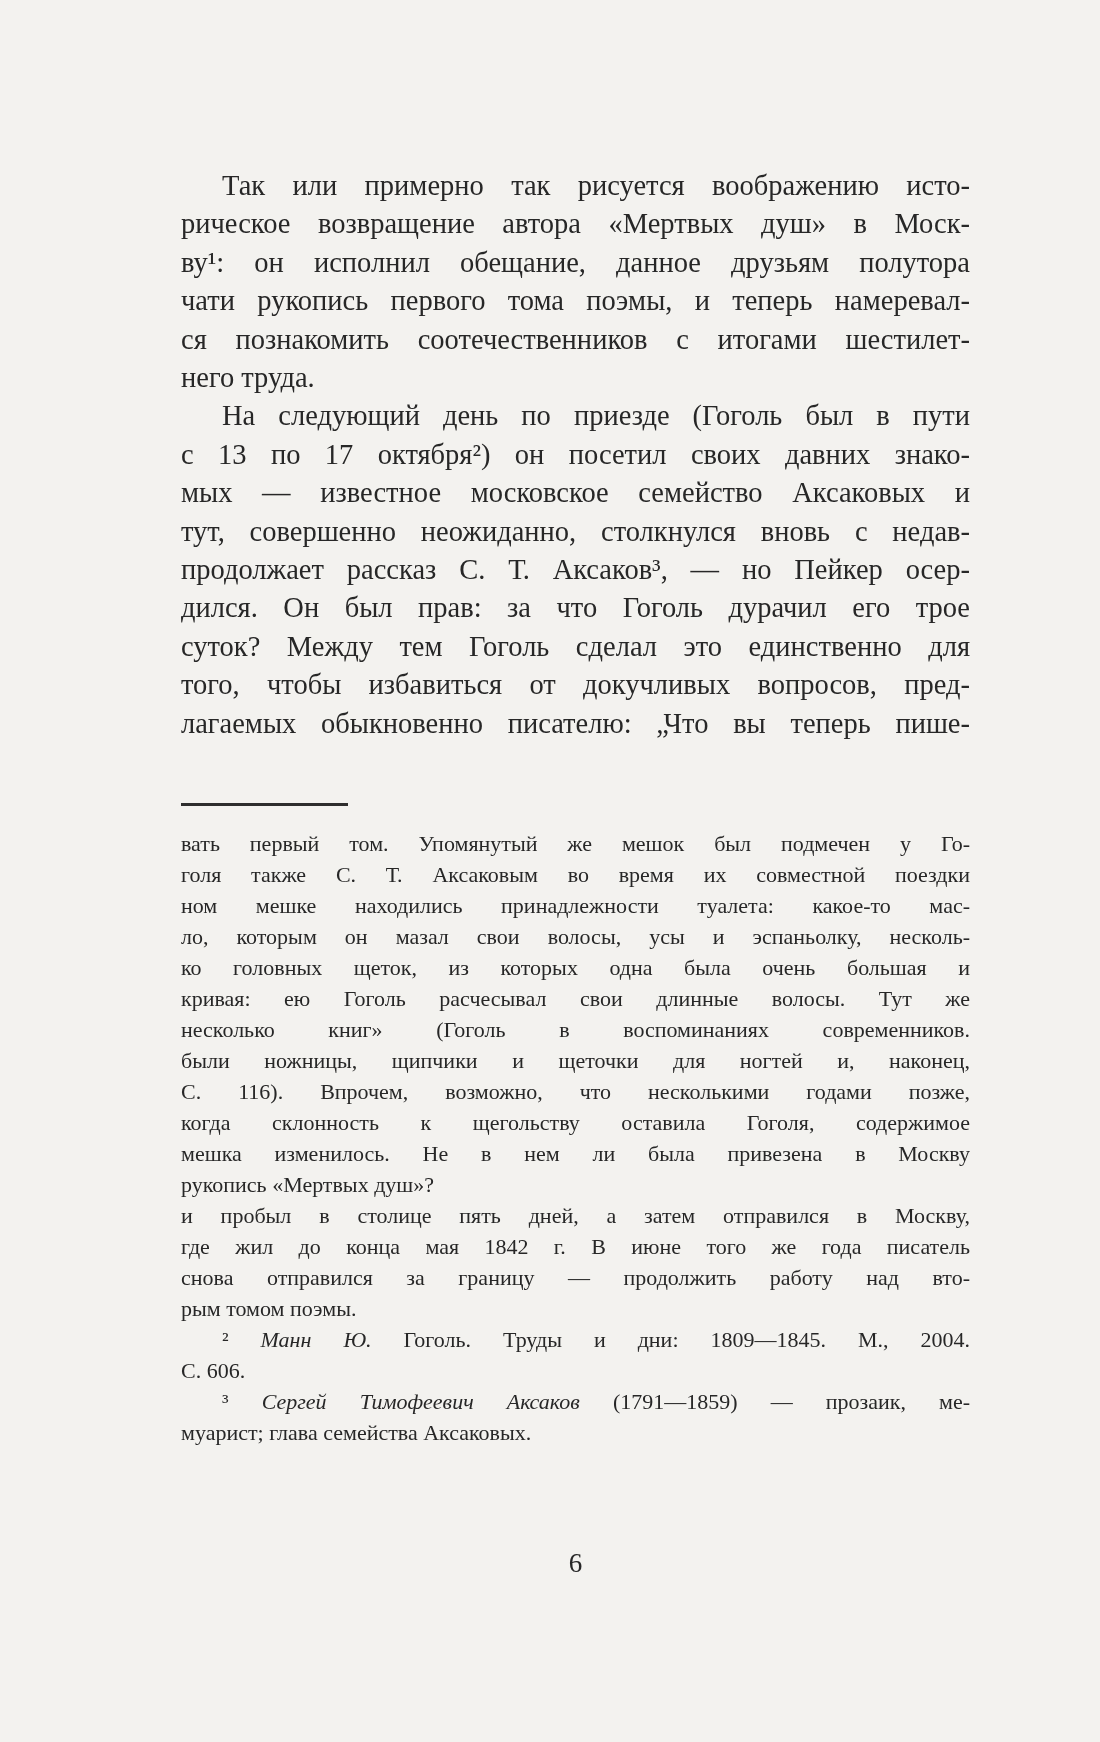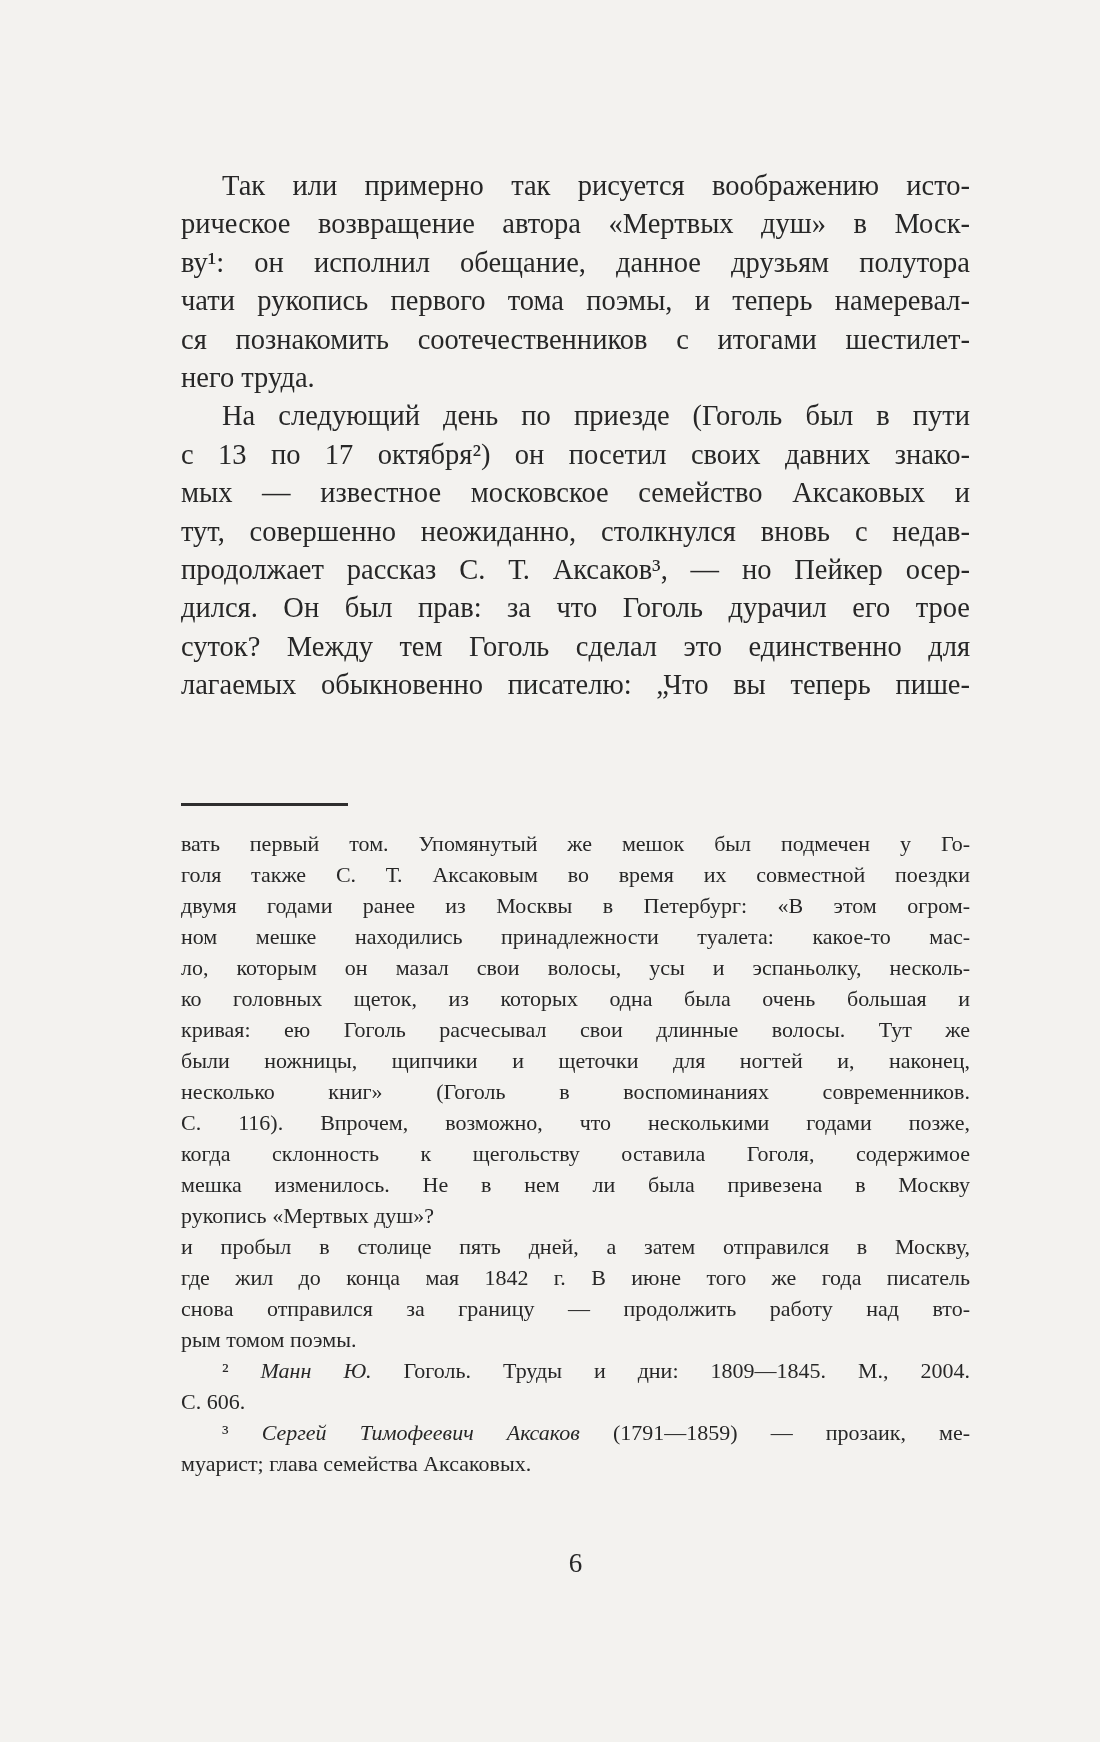--- a/index.html
+++ b/index.html
@@ -65,33 +65,33 @@
       <div class="line mline">чати рукопись первого тома поэмы, и теперь намеревал-</div>
       <div class="line mline">ся познакомить соотечественников с итогами шестилет-</div>
       <div class="line mline last">него труда.</div>
       <div class="line mline indent">На следующий день по приезде (Гоголь был в пути</div>
       <div class="line mline">с 13 по 17 октября²) он посетил своих давних знако-</div>
       <div class="line mline">мых — известное московское семейство Аксаковых и</div>
       <div class="line mline">тут, совершенно неожиданно, столкнулся вновь с недав-</div>
       <div class="line mline">продолжает рассказ С. Т. Аксаков³, — но Пейкер осер-</div>
       <div class="line mline">дился. Он был прав: за что Гоголь дурачил его трое</div>
       <div class="line mline">суток? Между тем Гоголь сделал это единственно для</div>
+      <div class="line mline">того, чтобы избавиться от докучливых вопросов, пред-</div>
       <div class="line mline">лагаемых обыкновенно писателю: „Что вы теперь пише-</div>
     </div>
   <div id="footnote-separator"></div>
   <div id="footnotes">
       <div class="line fline">вать первый том. Упомянутый же мешок был подмечен у Го-</div>
       <div class="line fline">голя также С. Т. Аксаковым во время их совместной поездки</div>
-      <div class="line fline">двумя годами ранее из Москвы в Петербург: «В этом огром-</div>
       <div class="line fline">ном мешке находились принадлежности туалета: какое-то мас-</div>
       <div class="line fline">ло, которым он мазал свои волосы, усы и эспаньолку, несколь-</div>
       <div class="line fline">ко головных щеток, из которых одна была очень большая и</div>
       <div class="line fline">кривая: ею Гоголь расчесывал свои длинные волосы. Тут же</div>
+      <div class="line fline">несколько книг» (Гоголь в воспоминаниях современников.</div>
       <div class="line fline">были ножницы, щипчики и щеточки для ногтей и, наконец,</div>
-      <div class="line fline">несколько книг» (Гоголь в воспоминаниях современников.</div>
       <div class="line fline">С. 116). Впрочем, возможно, что несколькими годами позже,</div>
       <div class="line fline">когда склонность к щегольству оставила Гоголя, содержимое</div>
       <div class="line fline">мешка изменилось. Не в нем ли была привезена в Москву</div>
       <div class="line fline last">рукопись «Мертвых душ»?</div>
       <div class="line fline">и пробыл в столице пять дней, а затем отправился в Москву,</div>
       <div class="line fline">где жил до конца мая 1842 г. В июне того же года писатель</div>
       <div class="line fline">снова отправился за границу — продолжить работу над вто-</div>
       <div class="line fline last">рым томом поэмы.</div>
       <div class="line fline indent"><span>² </span><span class="it">Манн Ю.</span><span> Гоголь. Труды и дни: 1809—1845. М., 2004.</span></div>
       <div class="line fline last">С. 606.</div>

